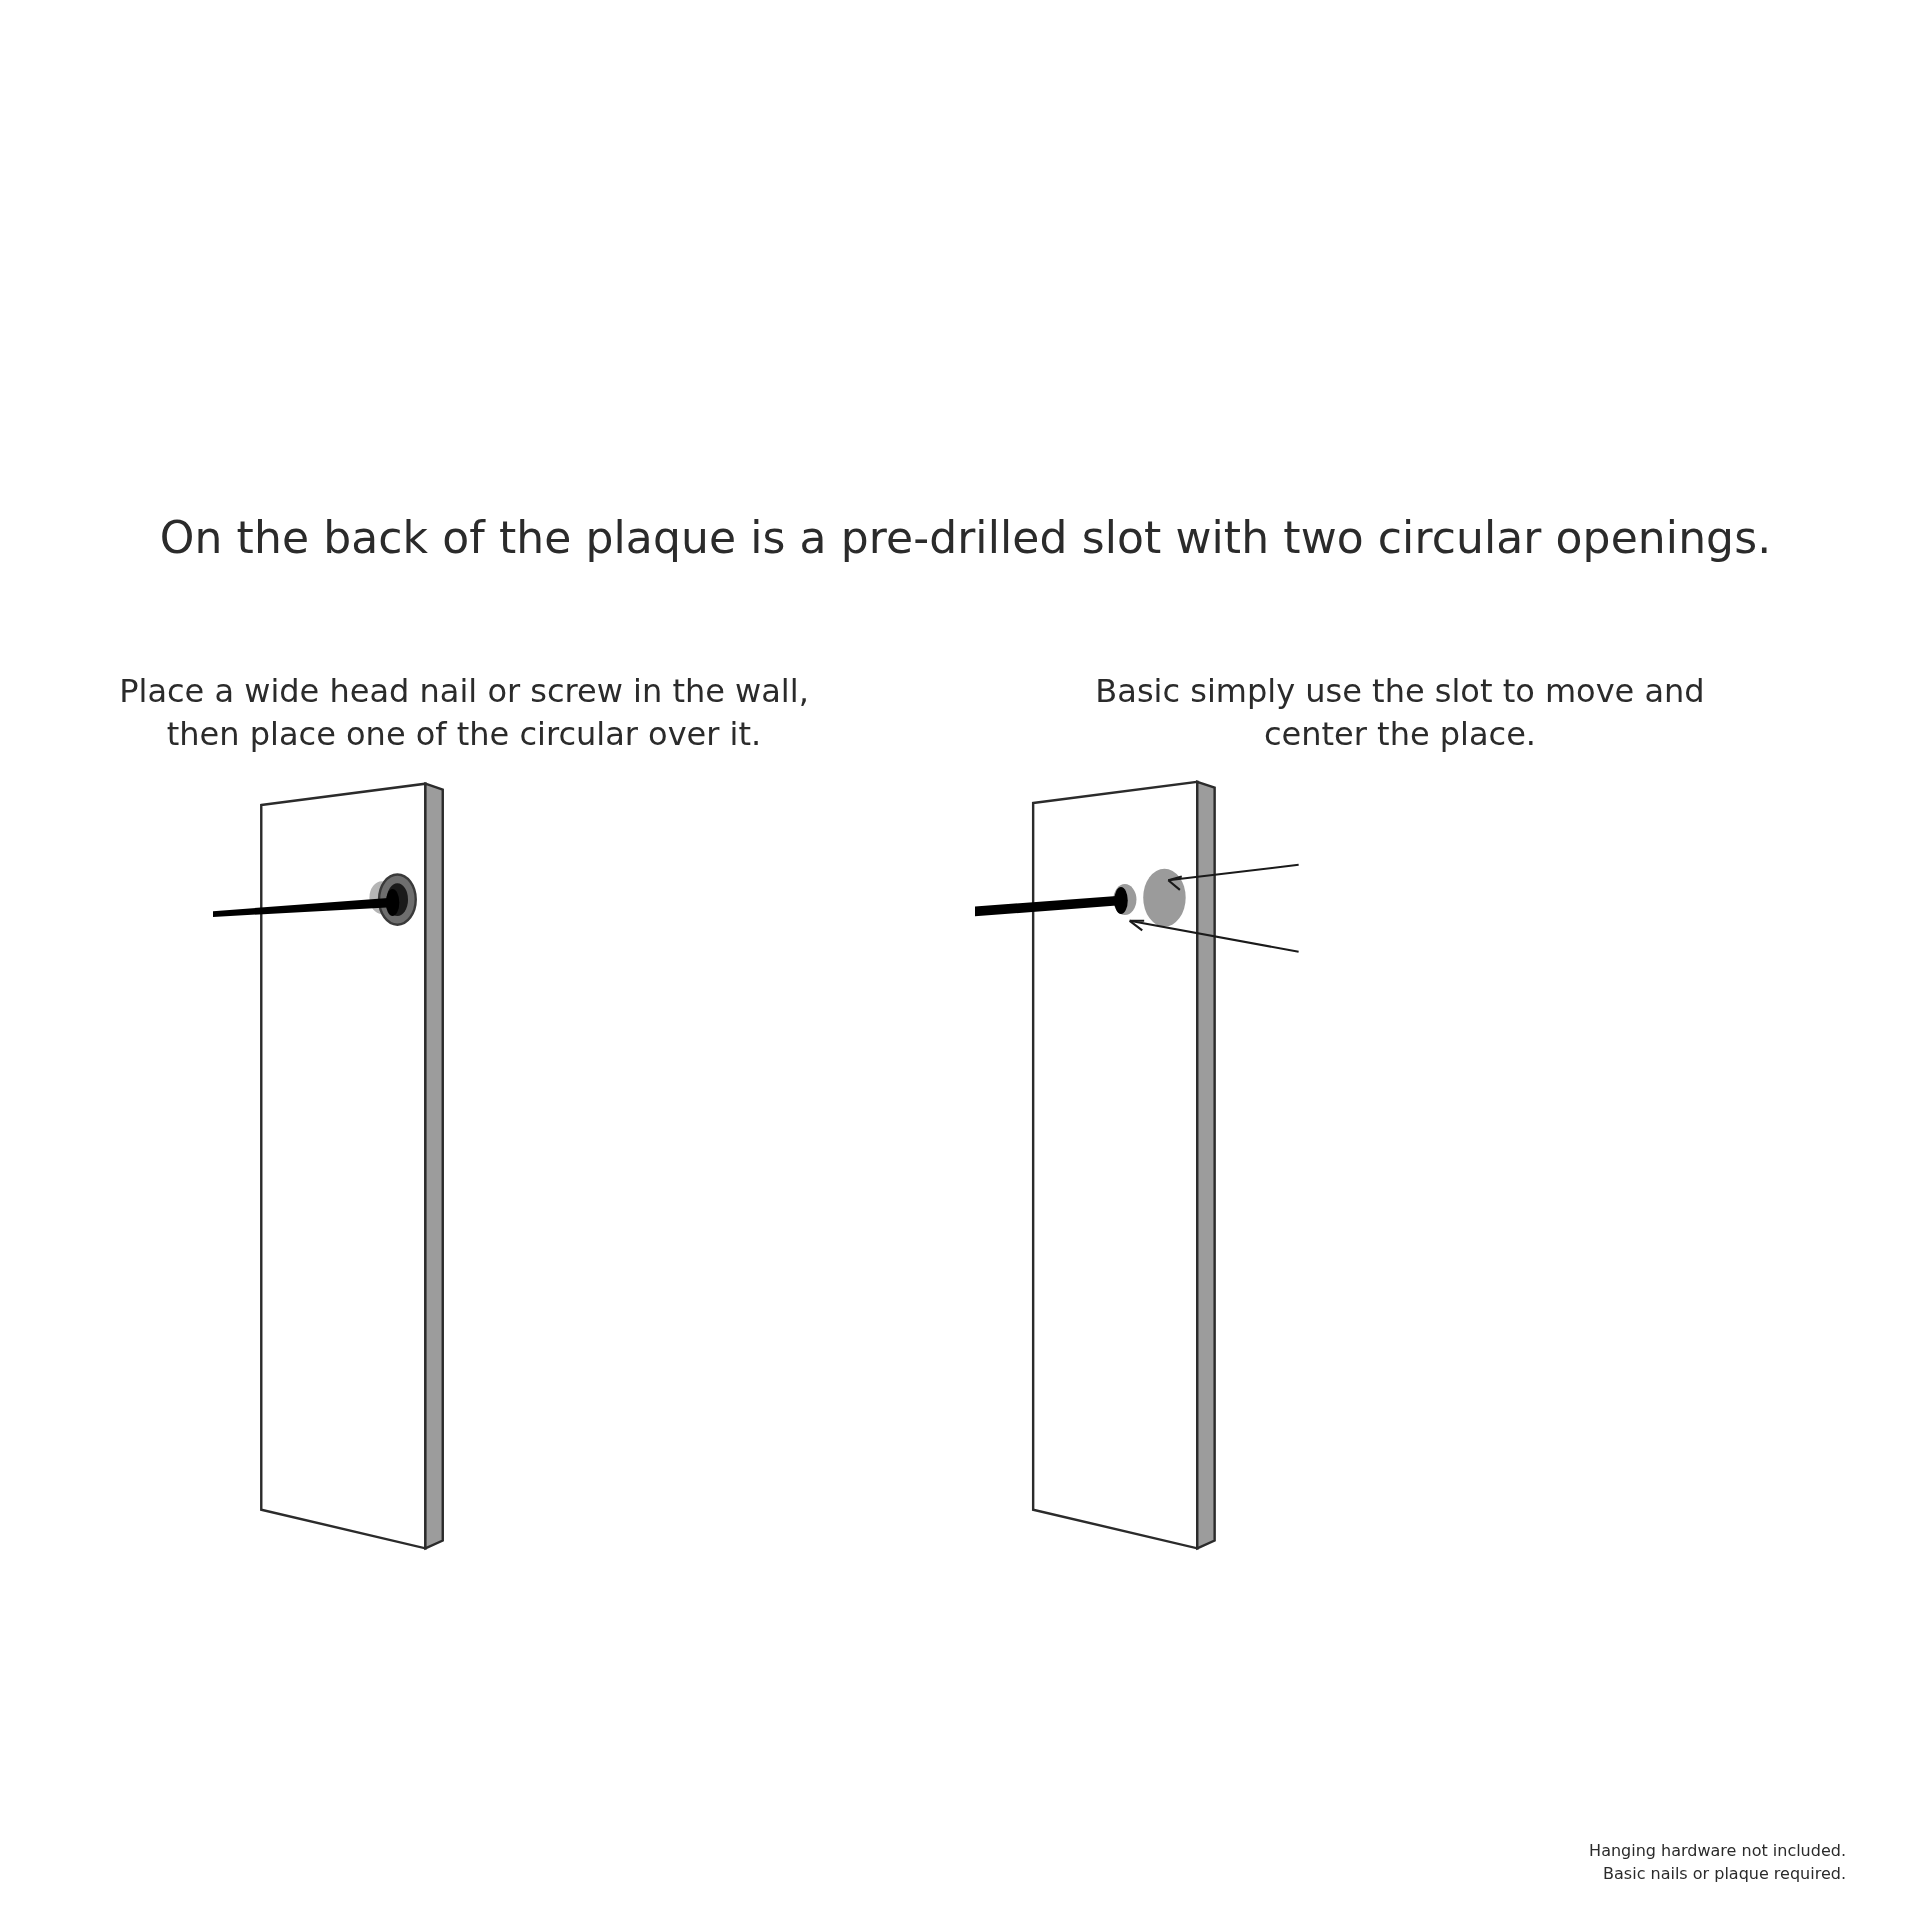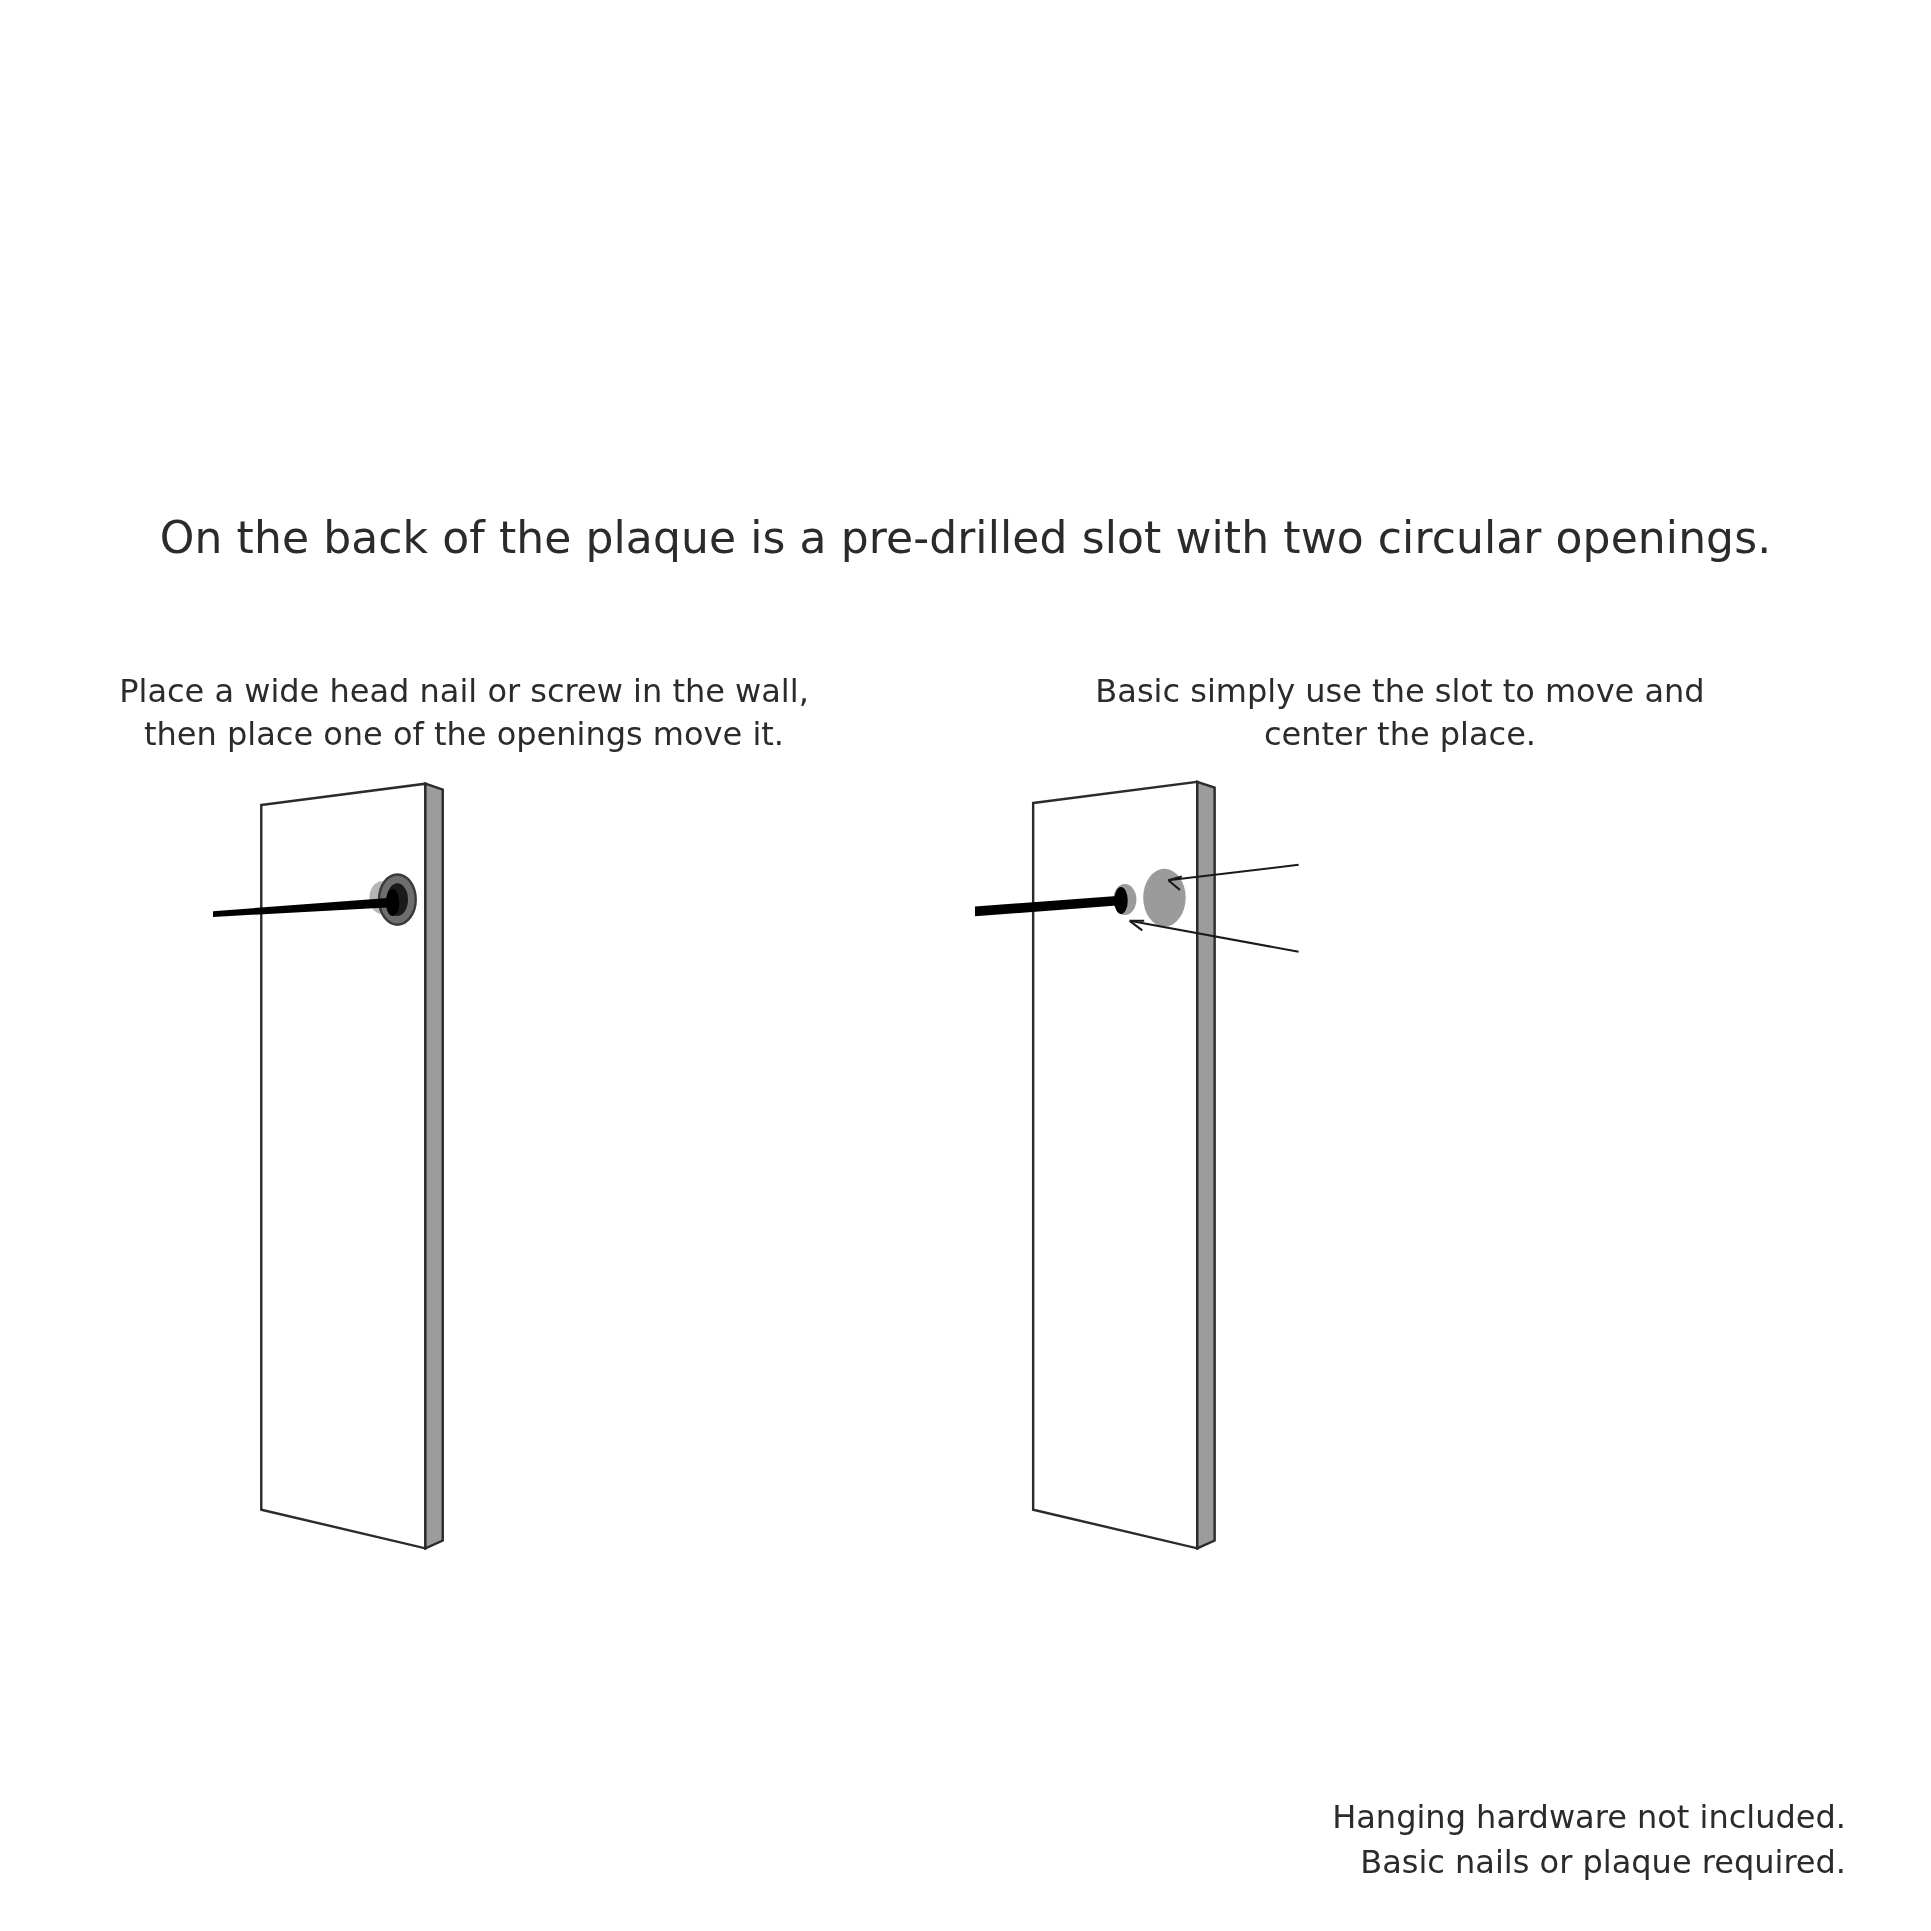--- a/index.html
+++ b/index.html
@@ -71,39 +71,39 @@
     left: 0;
     width: 850px;
     height: 1004px;
   }
 
   .footer-note {
     position: absolute;
     right: 48px;
     bottom: 46px;
     text-align: right;
-    font-size: 32px;
+    font-size: 16px;
     line-height: 1.4;
     color: #2b2b2b;
   }
   .footer-note div { white-space: nowrap; }
 </style>
 </head>
 <body>
 
 <div class="page">
 
   <div class="headline">On the back of the plaque is a pre-drilled slot with two circular openings.</div>
 
   <div class="columns">
 
     <div class="col col-left">
       <div class="col-caption">
         <div>Place a wide head nail or screw in the wall,</div>
-        <div>then place one of the openings move it.</div>
+        <div>then place one of the circular over it.</div>
       </div>
 
       <div class="figure">
         <svg width="850" height="1004" viewBox="0 0 880 1040" xmlns="http://www.w3.org/2000/svg">
 
           <g>
             <polygon points="230,30 400,8 400,800 230,760" fill="#ffffff" stroke="#2b2b2b" stroke-width="2.5"></polygon>
 
             <polygon points="400,8 418,14 418,792 400,800" fill="#9c9c9c" stroke="#2b2b2b" stroke-width="2.5"></polygon>
 

